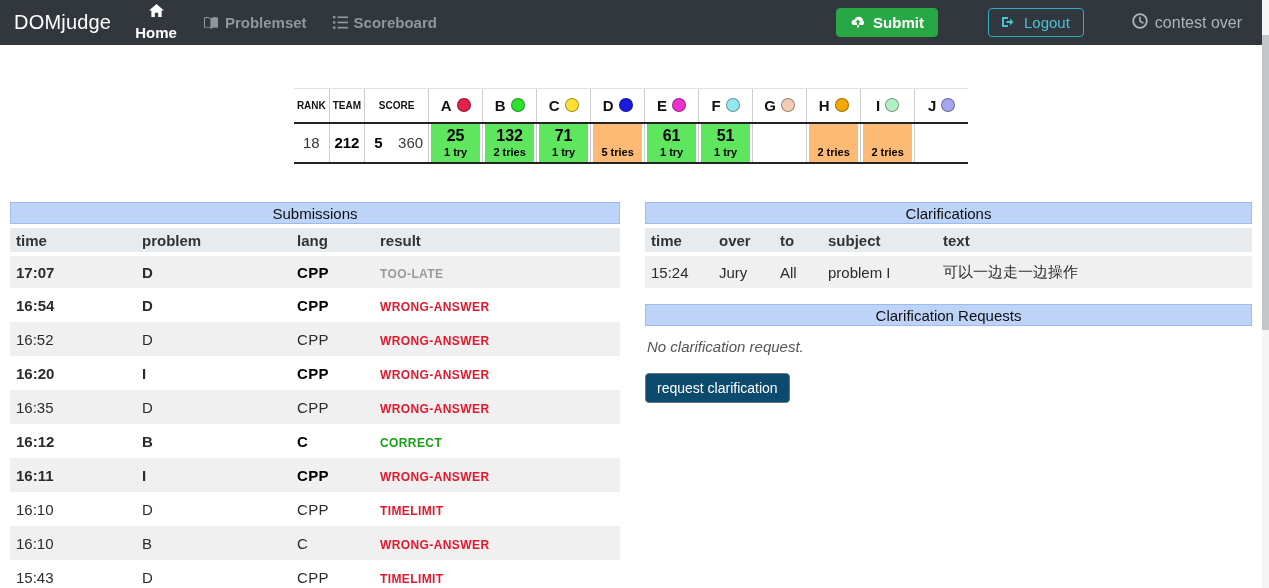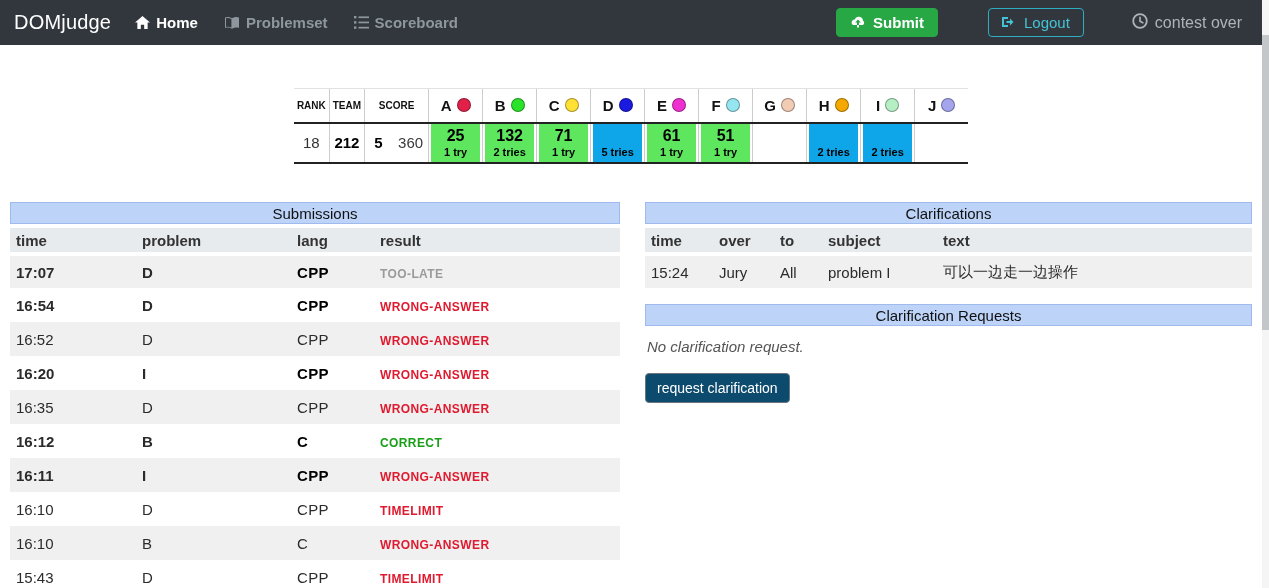--- a/index.html
+++ b/index.html
@@ -13,21 +13,21 @@
   .navbar {
     position:absolute; top:0; left:0; width:1262px; height:45px;
     background:#31373d; display:flex; align-items:center;
   }
   .brand { color:#fff; font-size:20px; margin-left:14px; font-weight:400; letter-spacing:0.2px; }
   .nav-links { display:flex; margin-left:24px; }
   .nav-link {
     display:flex; align-items:center; gap:6px; color:#8f979e;
     font-size:15px; font-weight:600; margin-right:26px; cursor:pointer; text-decoration:none;
   }
-  .nav-link.active { color:#fff; }
+  .nav-link.active { color:#fff;flex-direction:column; }
   .nav-link svg { display:block; }
   .nav-right { margin-left:auto; display:flex; align-items:center; margin-right:20px;gap:22px; }
   .btn-submit {
     display:flex; align-items:center; gap:7px; background:#28a745; color:#fff;
     border:1px solid #28a745; border-radius:4px; padding:5px 13px; font-size:15px; font-weight:600; cursor:pointer;
   }
   .btn-logout {
     display:flex; align-items:center; gap:7px; background:transparent; color:#45c3d6;
     border:1px solid #2fadc1; border-radius:4px; padding:5px 13px; font-size:15px; margin-left:28px; cursor:pointer;
   }
@@ -45,21 +45,21 @@
   .prob-head { display:flex; align-items:center; justify-content:center; gap:5px; }
   .prob-letter { font-size:15px; font-weight:bold; color:#111; }
   .prob-circle { width:14px; height:14px; border-radius:50%; border:1px solid rgba(0,0,0,0.35); }
   td.rank-cell { width:33px; text-align:center; font-size:15px; color:#333; }
   td.team-cell { width:35px; text-align:center; font-size:15px; font-weight:bold; color:#000; }
   td.solved-cell { width:27px; text-align:center; font-size:15px; font-weight:bold; color:#000; }
   td.time-cell { width:37px; text-align:right; padding-right:5px; font-size:15px; color:#3a3a3a; border-left:none !important; }
   td.prob-cell { padding:0 2px;font-weight:bold; }
   .score-box { width:49px; height:38px; margin:0 auto; display:flex; flex-direction:column; align-items:center; justify-content:flex-end; }
   .score-box.solved { background:#5ee65e; }
-  .score-box.tried { background:#0ea5e9;align-items:center; }
+  .score-box.tried { background:#fdba74;align-items:center; }
   .score-box.untried { background:transparent; }
   .score-main { font-size:16px; line-height:19px; min-height:19px; color:#000; }
   .score-tries { font-size:11px; line-height:15px; min-height:15px; padding-bottom:2px; color:#000; }
 
   
   .col-left { position:absolute; left:10px; top:202px; width:610px; }
   .col-right { position:absolute; left:645px; top:202px; width:607px; }
   .section-bar {
     height:22px; background:#bdd3f8; border:1px solid #9fbaec;
     display:flex; align-items:center; justify-content:center;

